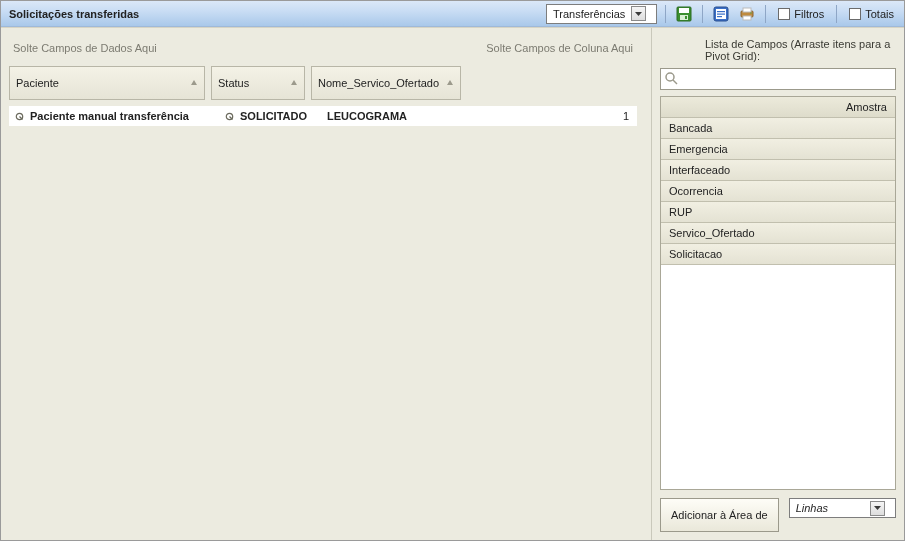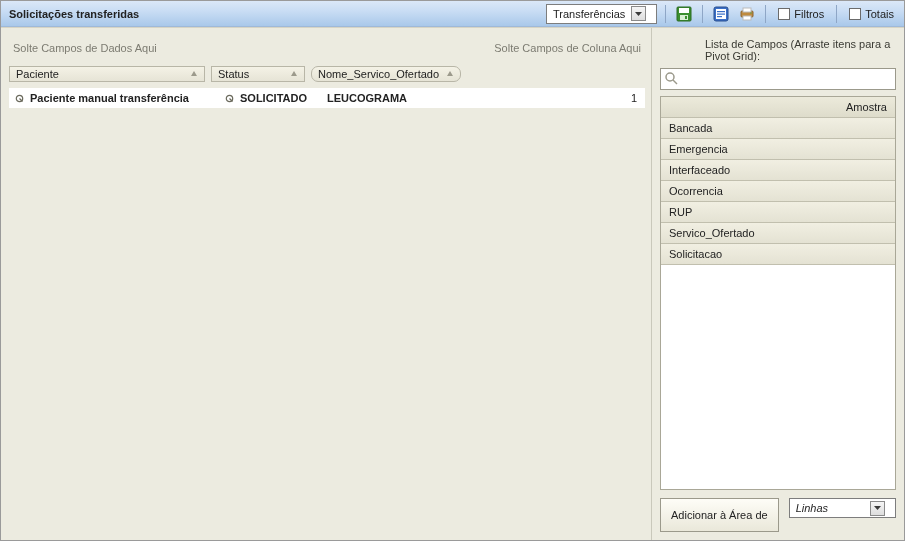--- a/index.html
+++ b/index.html
@@ -78,51 +78,51 @@
     flex: 1 1 auto;
     display: flex;
     background: #ecebe0;
     border-top: 1px solid #d6d4c5;
     min-height: 0;
   }
   .left {
     flex: 1 1 auto;
     display: flex;
     flex-direction: column;
-    padding: 8px 6px 8px 8px;
+    padding: 8px 14px 8px 8px;
     border-right: 1px solid #c9c8bb;
     min-width: 0;
   }
   .drop-hint {
     color: #7c7b71;
     padding: 6px 4px 8px 4px;
   }
   .drop-areas {
     display: flex;
     justify-content: space-between;
   }
   .cols-row {
     display: flex;
     gap: 6px;
     margin-top: 4px;
   }
   .field-chip {
     background: linear-gradient(#f4f2e6,#e6e4d6);
     border: 1px solid #b8b6a7;
-    height: 16px;
+    height: 34px;
     display: inline-flex;
     align-items: center;
     padding: 0 6px;
     gap: 6px;
     cursor: grab;
     position: relative;
   }
   .chip-paciente { width: 196px; }
   .chip-status { width: 94px; }
-  .chip-servico { width: 150px; border-radius: 7px; }
+  .chip-servico { width: 150px; }
   .chip-arrow {
     margin-left: auto;
     color: #9c9a8c;
   }
   .data-row {
     display: flex;
     align-items: center;
     margin-top: 6px;
     background: #fff;
     border: 0;

